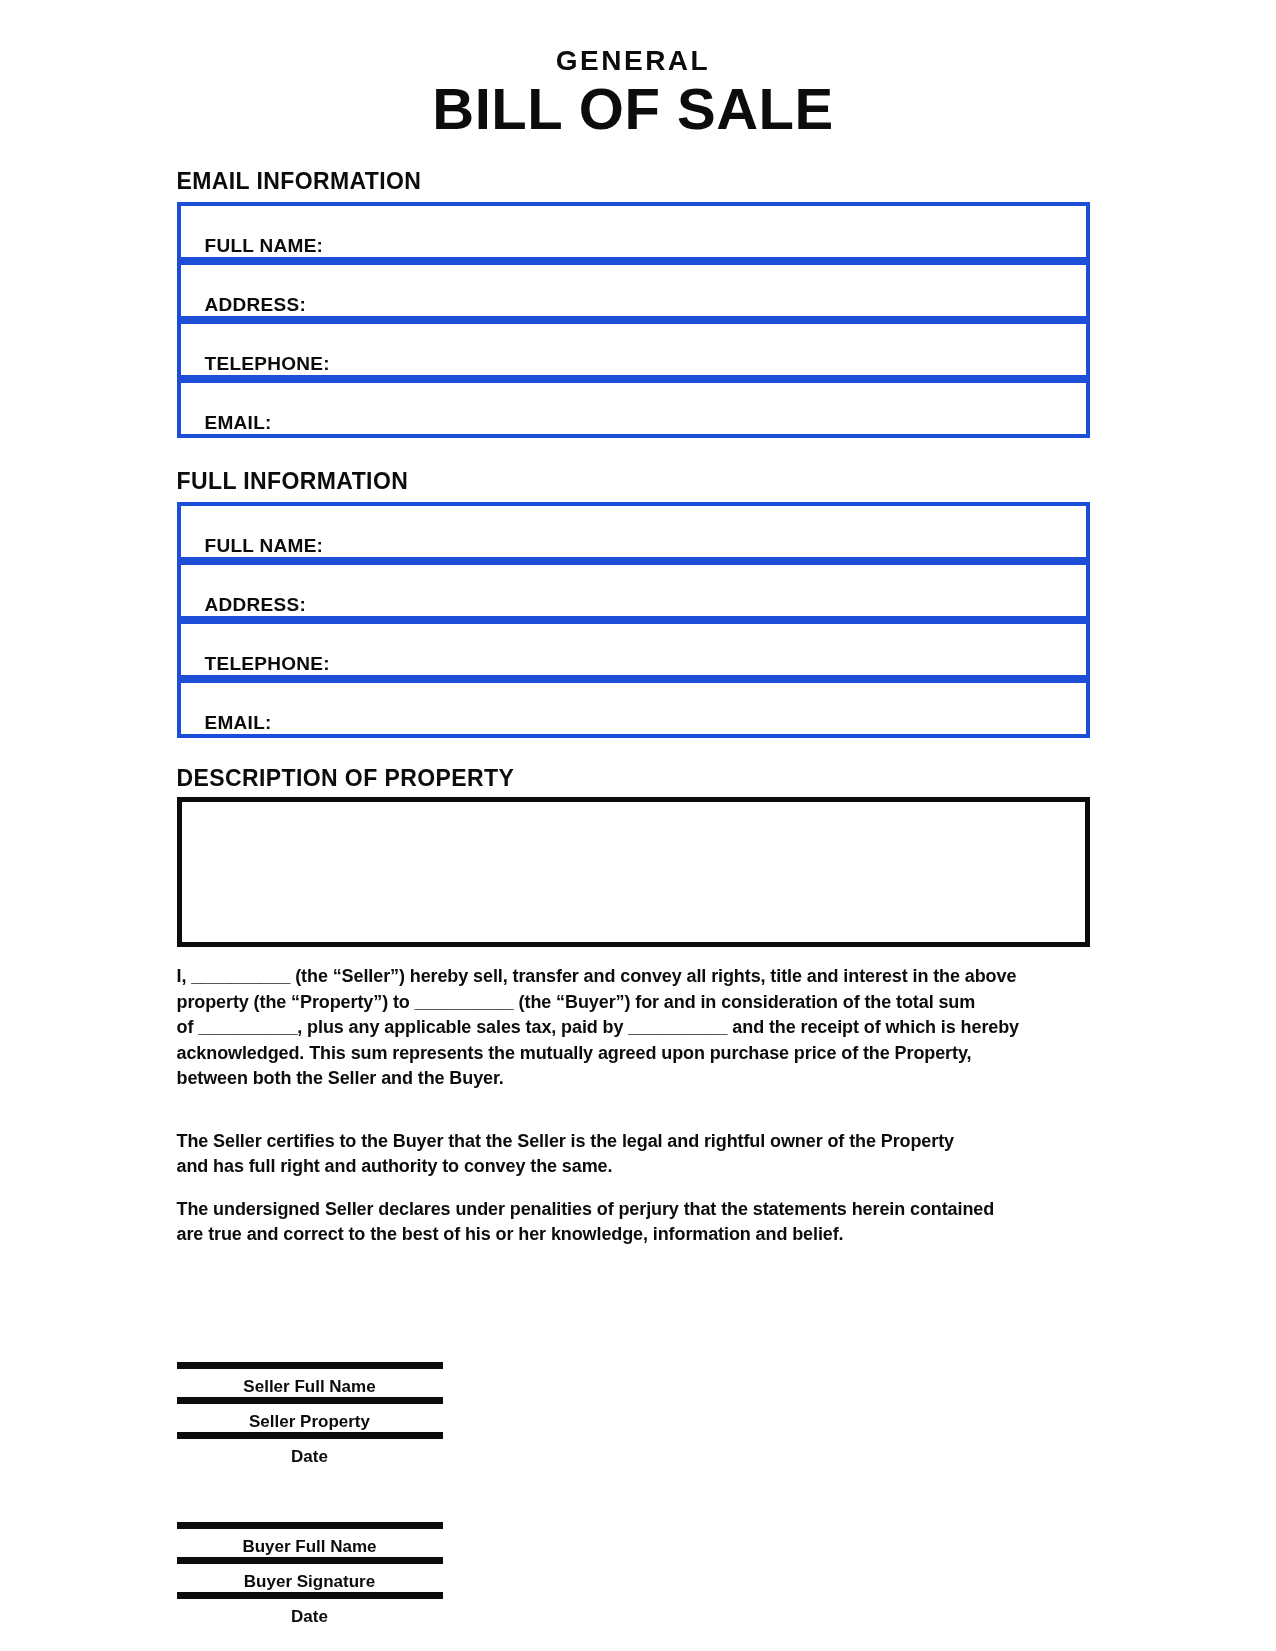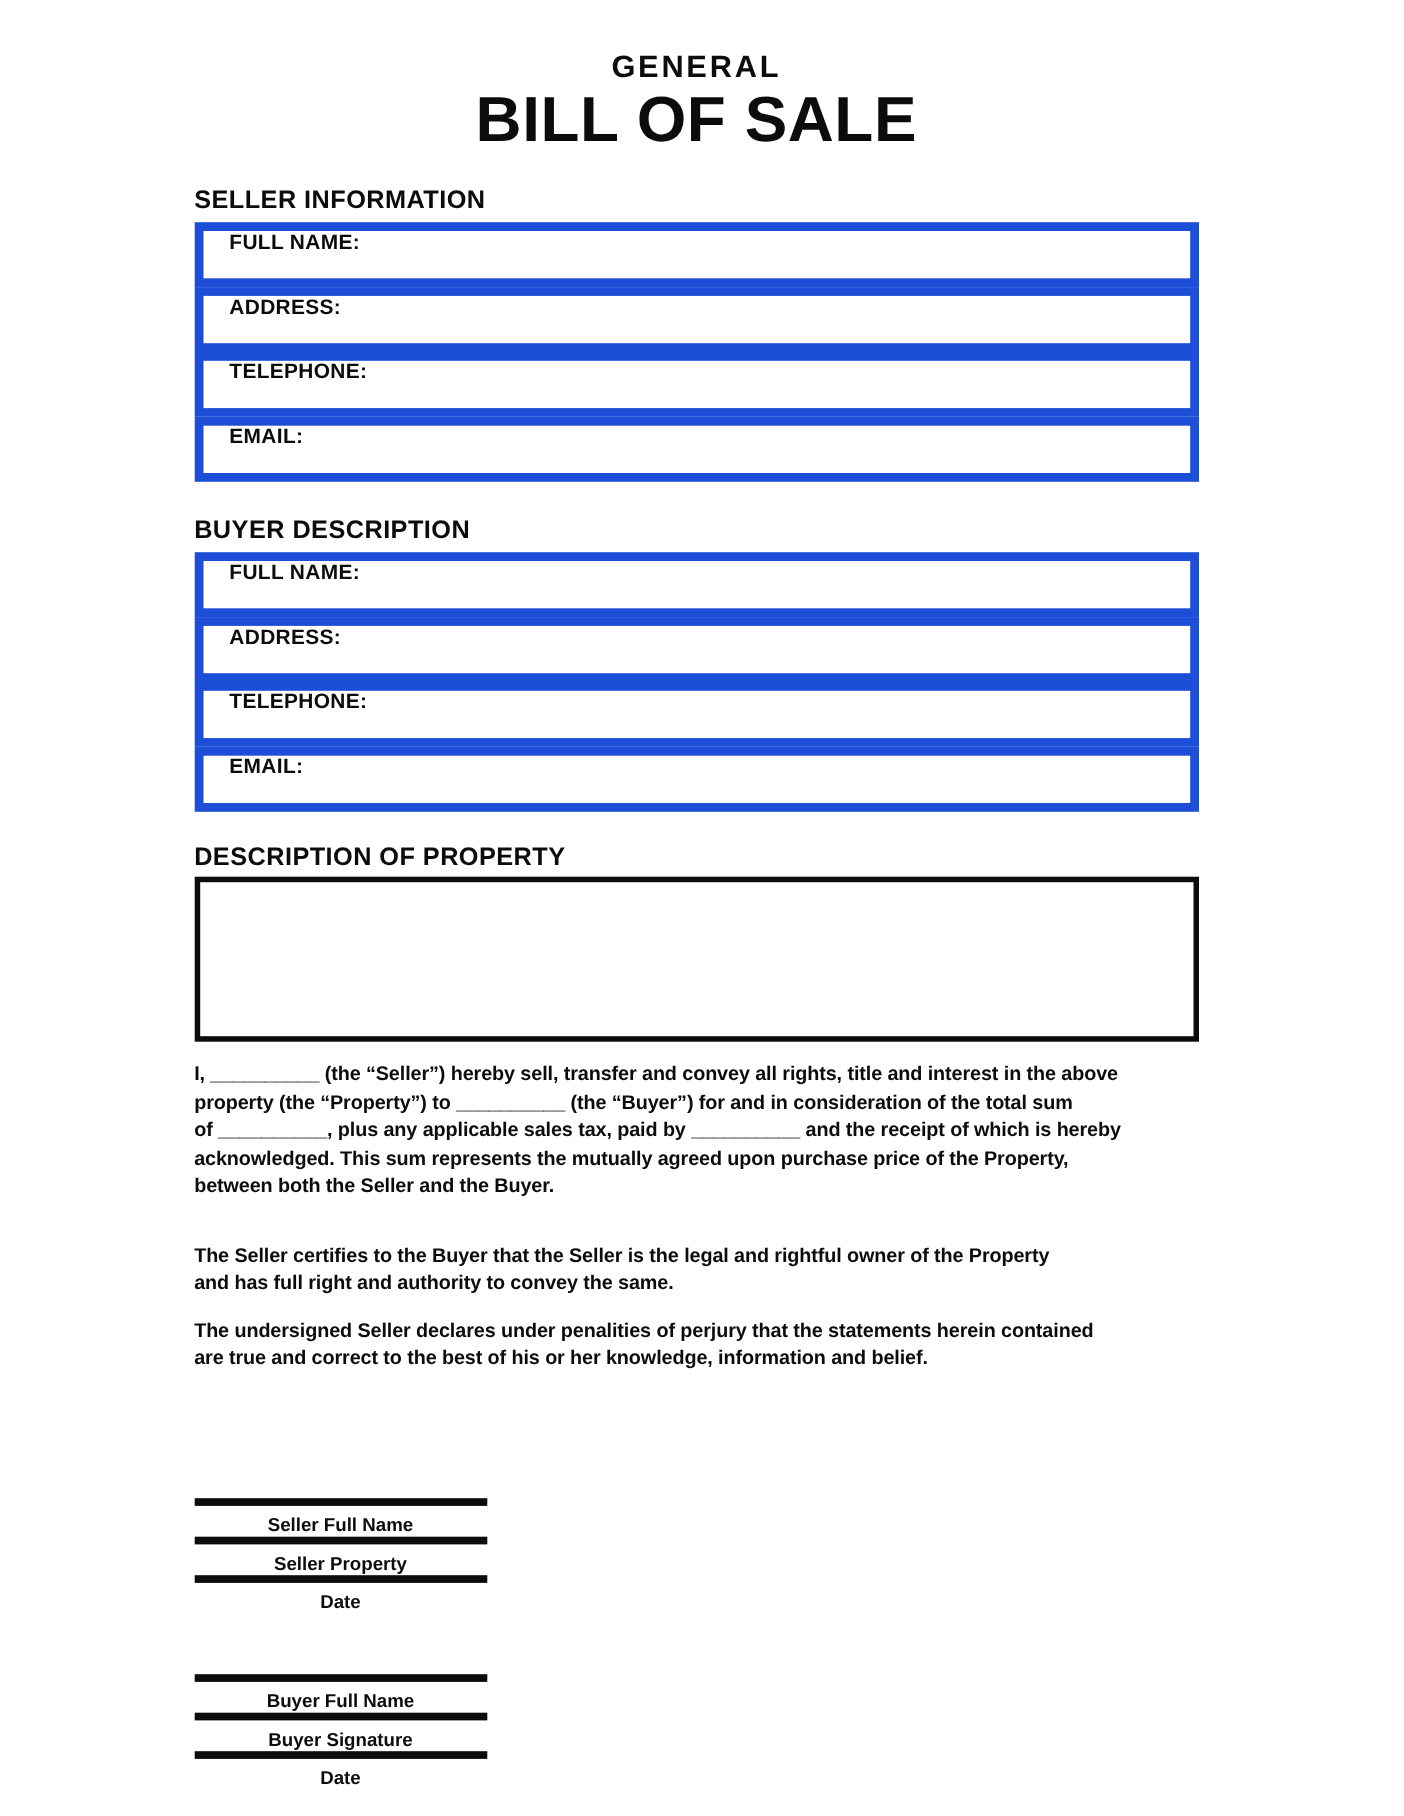--- a/index.html
+++ b/index.html
@@ -40,24 +40,24 @@
     letter-spacing: 0.4px;
   }
   .seller-heading { margin-top: 28px; }
   .buyer-heading  { margin-top: 30px; }
   .desc-heading   { margin-top: 27px; }
 
   
   .info-box { margin-top: 8px; }
   .field-row {
     height: 59px;
-    border: 8px solid #1d4ed8;
+    border: 4px solid #1d4ed8;
     background: #ffffff;
     display: flex;
-    align-items: flex-start;
+    align-items: flex-end;
     padding-left: 24px;
   }
   .field-label {
     font-size: 19px;
     font-weight: bold;
     letter-spacing: 0.3px;
     white-space: nowrap;
   }
   .field-value {
     flex: 1;
@@ -127,41 +127,41 @@
 </head>
 <body>
 
 <div class="page">
 
   <div class="title-block">
     <div class="title-kicker">GENERAL</div>
     <div class="title-main">BILL OF SALE</div>
   </div>
 
-  <div class="section-heading seller-heading">SELLER INFORMATION</div>
+  <div class="section-heading seller-heading">EMAIL INFORMATION</div>
   <div class="info-box">
     <div class="field-row">
       <span class="field-label">FULL NAME:</span>
       <span class="field-value"></span>
     </div>
     <div class="field-row">
       <span class="field-label">ADDRESS:</span>
       <span class="field-value"></span>
     </div>
     <div class="field-row">
       <span class="field-label">TELEPHONE:</span>
       <span class="field-value"></span>
     </div>
     <div class="field-row">
       <span class="field-label">EMAIL:</span>
       <span class="field-value"></span>
     </div>
   </div>
 
-  <div class="section-heading buyer-heading">BUYER DESCRIPTION</div>
+  <div class="section-heading buyer-heading">FULL INFORMATION</div>
   <div class="info-box">
     <div class="field-row">
       <span class="field-label">FULL NAME:</span>
       <span class="field-value"></span>
     </div>
     <div class="field-row">
       <span class="field-label">ADDRESS:</span>
       <span class="field-value"></span>
     </div>
     <div class="field-row">

